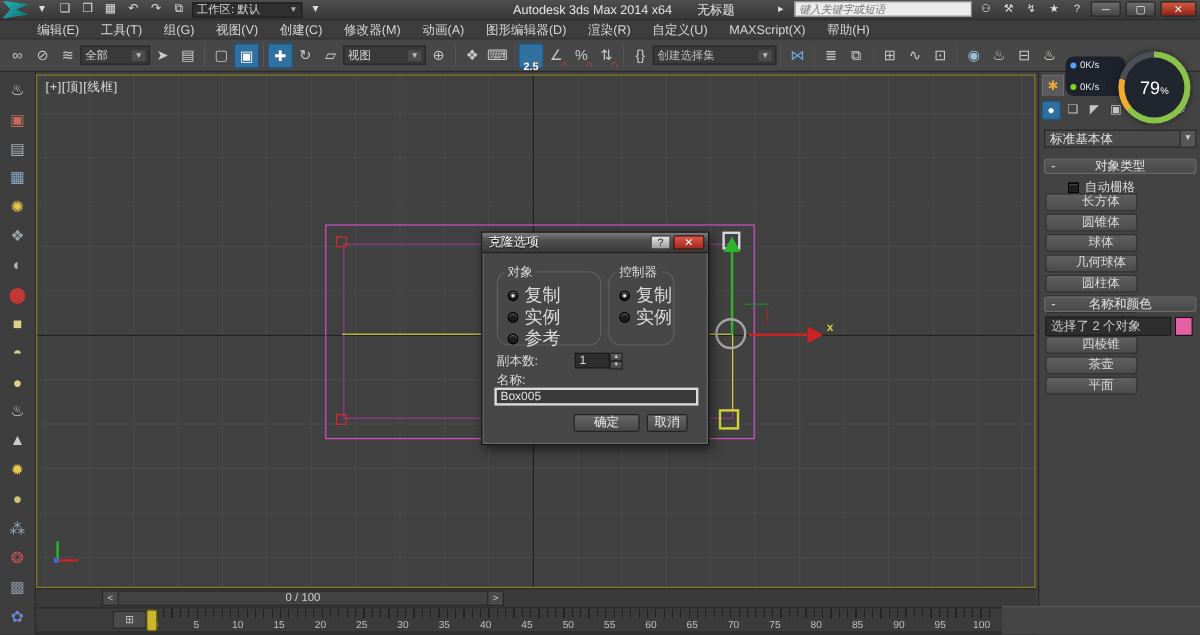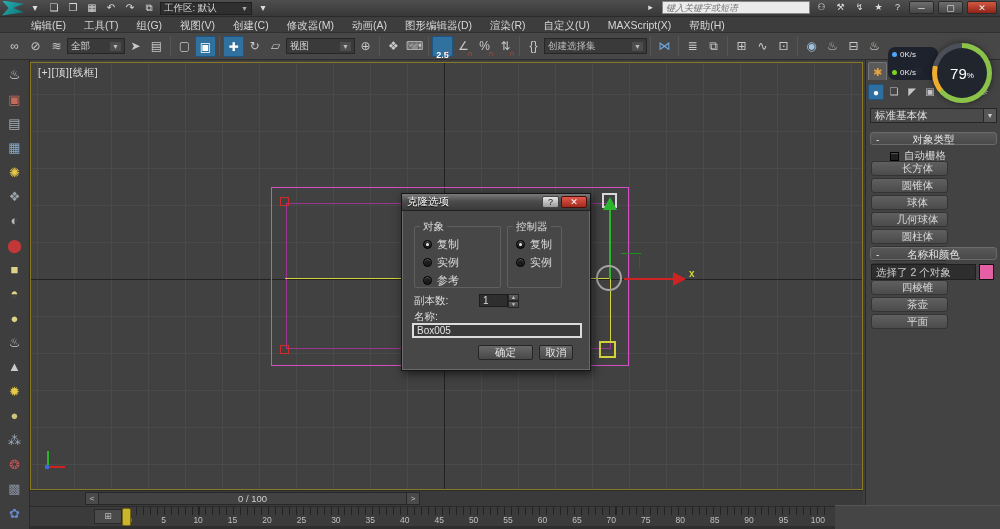--- a/index.html
+++ b/index.html
@@ -97,29 +97,29 @@
   .dlg { position:absolute; left:401px; top:193px; width:190px; height:178px; background:#474747;
          border:1px solid #151515; box-shadow:2px 3px 9px rgba(0,0,0,.6), inset 0 0 0 1px #6a6a6a; z-index:50; }
   .dlg-tb { position:absolute; left:0; top:0; width:100%; height:17px;
             background:linear-gradient(#7a7a7a,#4c4c4c 45%,#3a3a3a); display:flex; align-items:center;
             border-bottom:1px solid #202020; }
   .dlg-title { font-size:10.5px; color:#fff; padding-left:5px; text-shadow:0 1px 1px #000; }
   .dlg-help { margin-left:auto; width:17px; height:12px; line-height:11px; text-align:center; font-size:9px;
               color:#222; background:linear-gradient(#e8e8e8,#9a9a9a); border:1px solid #444; border-radius:2px; }
   .dlg-close { width:26px; height:12px; line-height:11px; text-align:center; font-size:9px; color:#fff;
                background:linear-gradient(#e2574a,#a02a1c); border:1px solid #4a0f08; border-radius:2px; margin:0 3px 0 2px; }
-  .grp { position:absolute; border:1px solid #5f5f5f; border-radius:2px; }
+  .grp { position:absolute; border:1px solid #5f5f5f; border-radius:10px; }
   .grp-title { position:absolute; top:-7px; left:5px; background:#474747; padding:0 3px; font-size:10.5px; color:#dcdcdc; }
   .grp-obj { left:12px; top:32px; width:87px; height:62px; }
   .grp-ctl { left:105px; top:32px; width:55px; height:62px; }
   .radio-row { position:absolute; left:8px; display:flex; align-items:center; gap:5px; }
   .radio { width:9px; height:9px; border-radius:50%; background:#1c1c1c; border:1px solid #000;
            box-shadow:inset 0 1px 1px #666; flex:none; }
   .radio.checked::after { content:""; display:block; width:3px; height:3px; border-radius:50%; background:#ececec; margin:2px; }
-  .radio-lbl { font-size:11px; color:#dcdcdc; }
+  .radio-lbl { font-size:15px; color:#dcdcdc; }
   .dlg-lbl { position:absolute; font-size:10.5px; color:#dcdcdc; }
   .spin { position:absolute; left:77px; top:100px; width:40px; height:13px; display:flex; }
   .spin-val { flex:1; background:#2e2e2e; border:1px solid #1c1c1c; font-size:10px; color:#ddd; padding-left:3px; line-height:11px; }
   .spin-btns { width:11px; display:flex; flex-direction:column; }
   .sb { flex:1; background:linear-gradient(#5f5f5f,#454545); border:1px solid #262626; font-size:5px;
         line-height:5px; text-align:center; color:#ccc; }
   .nm-input { position:absolute; left:10px; top:129px; width:170px; height:15px; background:#3a3a3a;
               border:2px solid #dcdcdc; color:#e0e0e0; font-size:10px; padding:0 3px;
               font-family:"Liberation Sans","DejaVu Sans",sans-serif; }
   .dlg-btn { position:absolute; height:15px; background:linear-gradient(#686868,#484848); border:1px solid #252525;
@@ -200,20 +200,24 @@
     <span class="qa-icon">❐</span>
     <span class="qa-icon">▦</span>
     <span class="qa-icon">↶</span>
     <span class="qa-icon">↷</span>
     <span class="qa-icon">⧉</span>
     <div class="ws-combo">
       <span>工作区: 默认</span>
       <span class="dd">▼</span>
     </div>
     <span class="qa-icon">▾</span>
+    <div class="title-text">
+      <span>Autodesk 3ds Max  2014 x64</span>
+      <span class="doc">无标题</span>
+    </div>
     <div class="search-zone">
       <span class="ic-btn">▸</span>
       <input class="search-input" placeholder="键入关键字或短语" style="">
       <span class="ic-btn">⚇</span>
       <span class="ic-btn">⚒</span>
       <span class="ic-btn">↯</span>
       <span class="ic-btn">★</span>
       <span class="ic-btn">?</span>
       <span class="win-btn">─</span>
       <span class="win-btn">▢</span>

